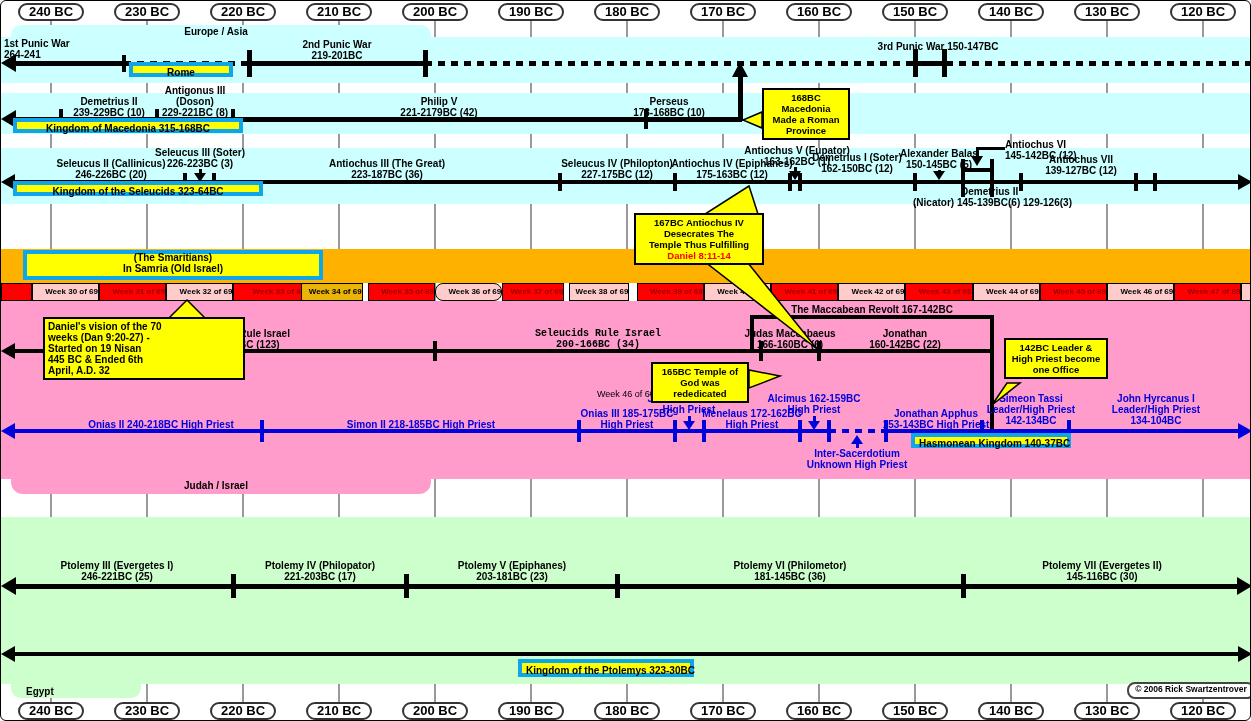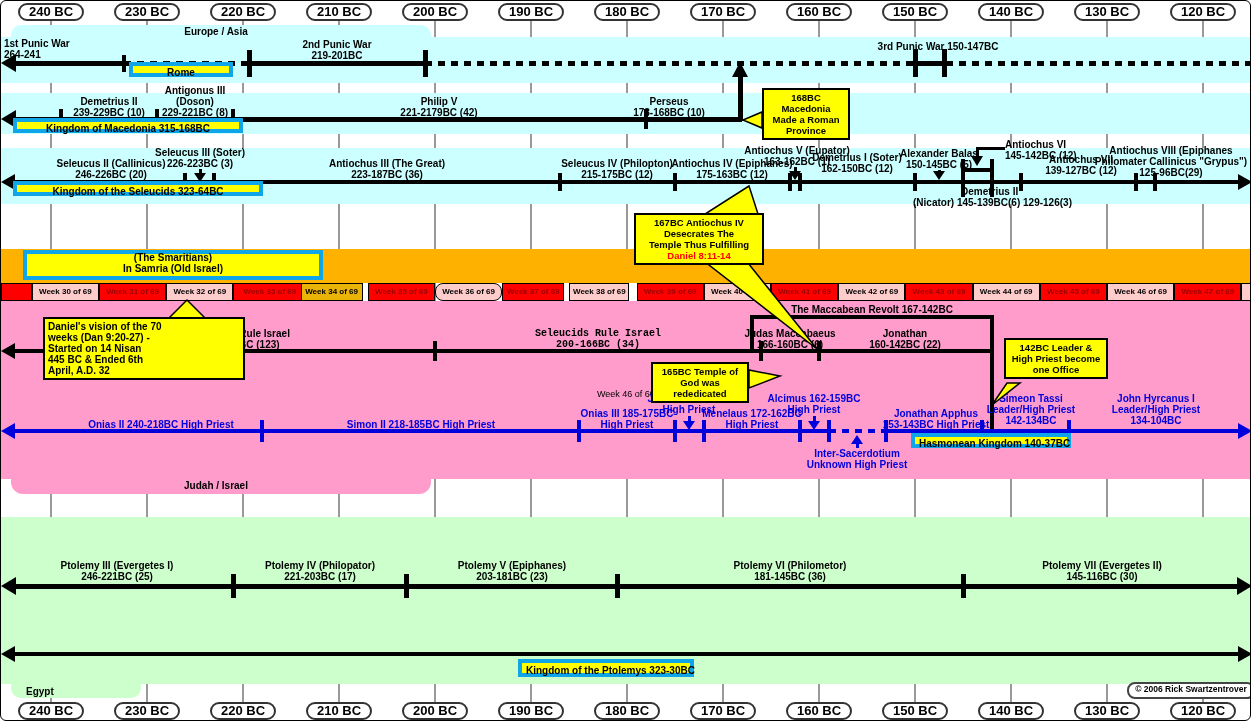--- a/index.html
+++ b/index.html
@@ -14,21 +14,21 @@
   .seg{position:absolute;z-index:3}
   .tick{position:absolute;z-index:3}
   .lbl{position:absolute;text-align:center;transform:translateX(-50%);font-size:10px;
     line-height:11px;white-space:nowrap;z-index:4}
   .lbl.left{transform:none;text-align:left}
   .yel{position:absolute;background:#ffff00;border:4px solid #0ea5e9;font-size:10px;line-height:13px;
     text-align:center;z-index:5;white-space:nowrap;padding:0 4px;box-sizing:border-box}
   .co{position:absolute;background:#ffff00;border:2px solid #000;text-align:center;z-index:6;
     font-size:9.5px;line-height:11px;padding:2px 3px;box-sizing:border-box}
   .wk{position:absolute;top:282px;height:18px;border:1px solid #000;font-size:8px;line-height:16px;
-    text-align:center;z-index:2;overflow:hidden;box-sizing:border-box;white-space:nowrap}
+    text-align:right;z-index:2;overflow:hidden;box-sizing:border-box;white-space:nowrap}
   .ah{position:absolute;width:0;height:0;z-index:4}
   #beams{position:absolute;left:0;top:0;z-index:5}
   .note{position:absolute;font-weight:normal;font-size:9px;z-index:4;white-space:nowrap}
   .cr{position:absolute;border:2px solid #444;border-radius:8px;background:#fff;font-size:8.5px;
     line-height:11px;text-align:center;z-index:6;white-space:nowrap}
 </style>
 </head>
 <body>
 
 <div id="chart">
@@ -150,21 +150,21 @@
     <div class="lbl" style="left: 110px; top: 157px;">
       <div>Seleucus II (Callinicus)</div>
       <div>246-226BC (20)</div>
     </div>
     <div class="lbl" style="left: 386px; top: 157px;">
       <div>Antiochus III (The Great)</div>
       <div>223-187BC (36)</div>
     </div>
     <div class="lbl" style="left: 616px; top: 157px;">
       <div>Seleucus IV (Philopton)</div>
-      <div>215-175BC (12)</div>
+      <div>227-175BC (12)</div>
     </div>
     <div class="lbl" style="left: 731px; top: 157px;">
       <div>Antiochus IV (Epiphanes)</div>
       <div>175-163BC (12)</div>
     </div>
     <div class="lbl" style="left: 856px; top: 151px;">
       <div>Demetrius I (Soter)</div>
       <div>162-150BC (12)</div>
     </div>
     <div class="lbl" style="left: 1080px; top: 153px;">
@@ -192,25 +192,20 @@
     <div class="lbl left" style="left: 1004px; top: 138px;">
       <div>Antiochus VI</div>
       <div>145-142BC (12)</div>
     </div>
     <div class="seg" style="left: 976px; top: 145.5px; width: 28px; height: 3px; background: rgb(0, 0, 0);"></div>
     <div class="seg" style="left: 974.5px; top: 146px; width: 3px; height: 10px; background: rgb(0, 0, 0);"></div>
     <div class="ah" style="left: 970px; top: 155px; border-left: 6px solid transparent; border-right: 6px solid transparent; border-top: 10px solid rgb(0, 0, 0);"></div>
     <div class="seg" style="left: 960px; top: 158px; width: 4px; height: 38px; background: rgb(0, 0, 0);"></div>
     <div class="seg" style="left: 988.8px; top: 158px; width: 4px; height: 38px; background: rgb(0, 0, 0);"></div>
     <div class="seg" style="left: 962px; top: 167px; width: 28.8px; height: 4px; background: rgb(0, 0, 0);"></div>
-    <div class="lbl" style="left: 1170px; top: 144px;">
-      <div>Antiochus VIII (Epiphanes</div>
-      <div>Philomater Callinicus "Grypus")</div>
-      <div>125-96BC(29)</div>
-    </div>
     <div class="lbl left" style="left: 960px; top: 185px;">
       <div>Demetrius II</div>
       <div style="margin-left: -48px;">(Nicator) 145-139BC(6) 129-126(3)</div>
     </div>
     <div class="yel" style="left: 12px; top: 180px; width: 250px; height: 15px;">Kingdom of the Seleucids 323-64BC</div>
     <div class="lbl" style="left: 172px; top: 251px;">
       <div>(The Smaritians)</div>
       <div>In Samria (Old Israel)</div>
     </div>
     <div class="yel" style="left: 22px; top: 249px; width: 300px; height: 30px; z-index: 3;"></div>
@@ -369,21 +364,21 @@
     </div>
     <div class="co" style="left: 633px; top: 212px; width: 130px;">
       <div>167BC Antiochus IV</div>
       <div>Desecrates The</div>
       <div>Temple Thus Fulfilling</div>
       <div style="color: rgb(255, 0, 0);">Daniel 8:11-14</div>
     </div>
     <div class="co" style="left: 42px; top: 316px; width: 202px; text-align: left; font-size: 10px;">
       <div>Daniel's vision of the 70</div>
       <div>weeks (Dan 9:20-27) -</div>
-      <div>Started on 14 Nisan</div>
+      <div>Started on 19 Nisan</div>
       <div>445 BC &amp; Ended 6th</div>
       <div>April, A.D. 32</div>
     </div>
     <div class="co" style="left: 650px; top: 361px; width: 98px;">
       <div>165BC Temple of</div>
       <div>God was</div>
       <div>rededicated</div>
     </div>
     <div class="co" style="left: 1003px; top: 337px; width: 104px;">
       <div>142BC Leader &amp;</div>

